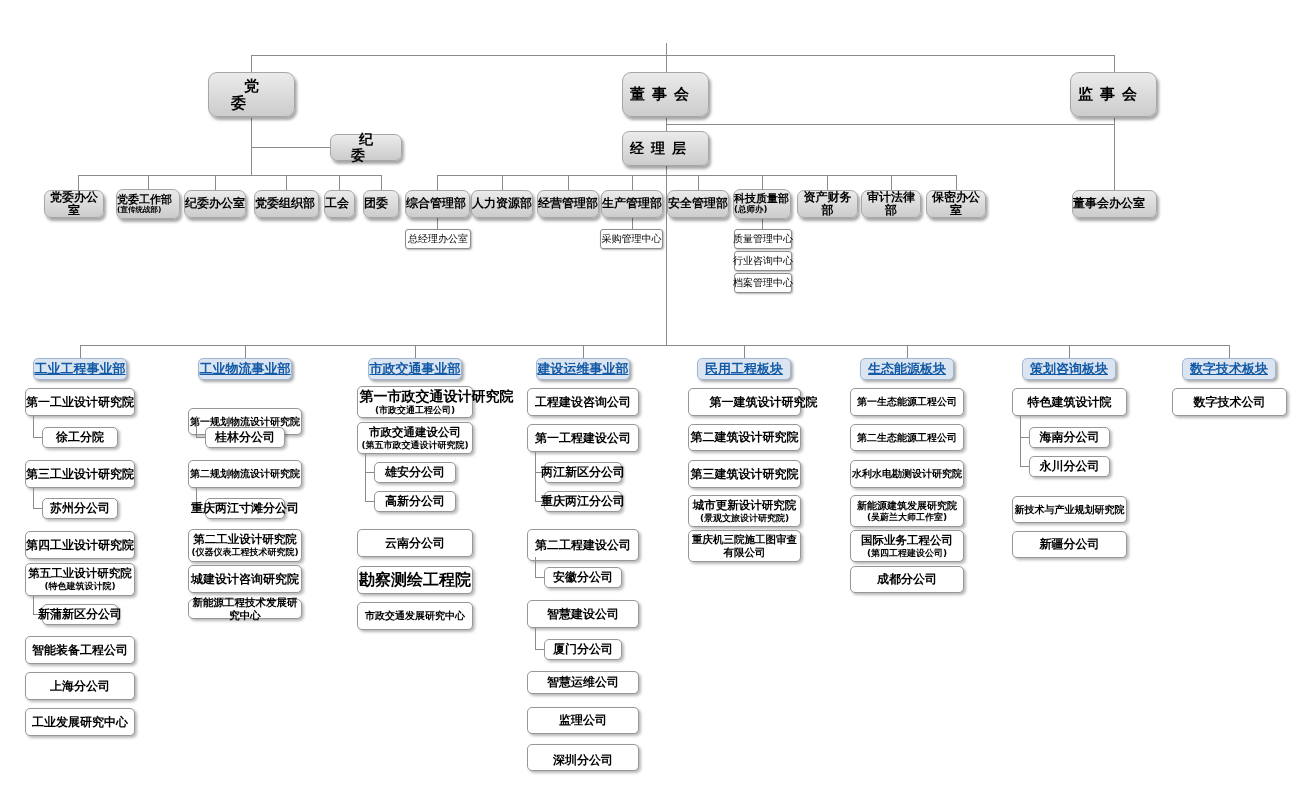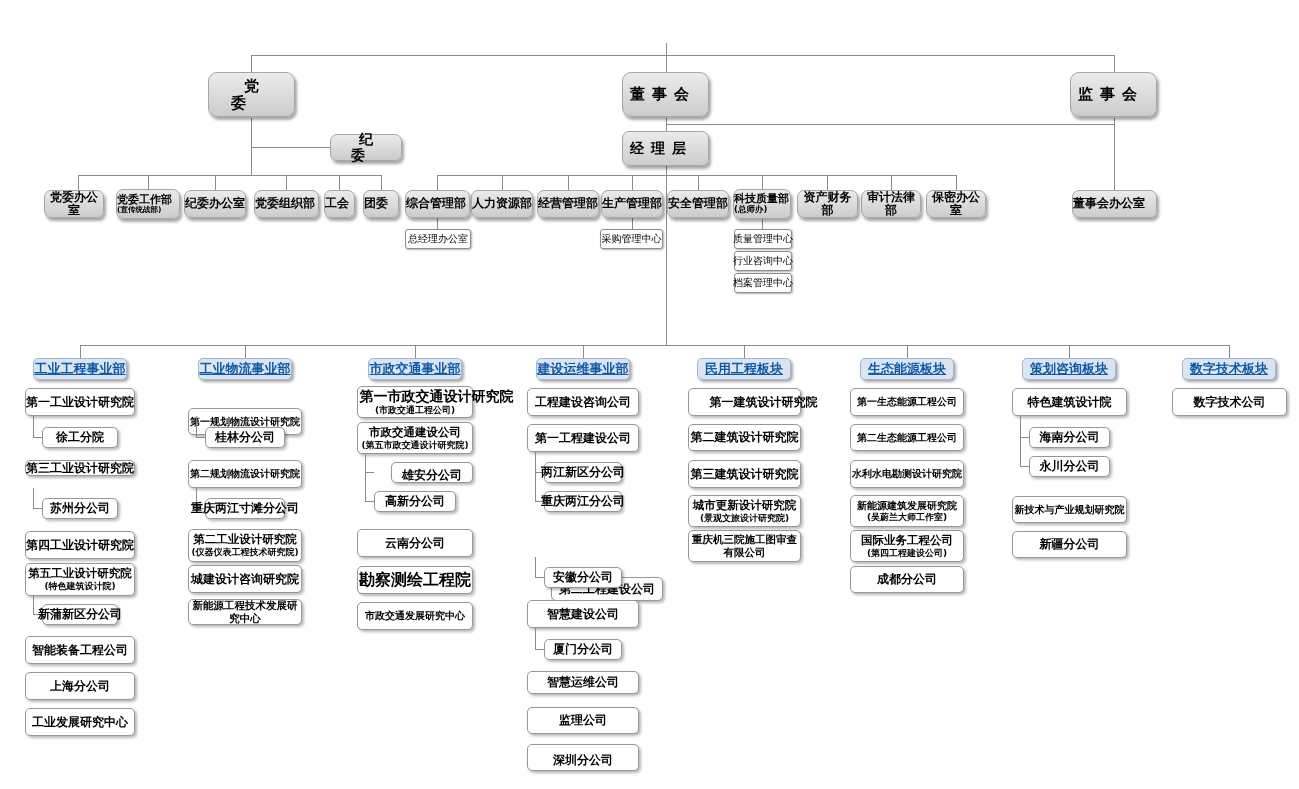--- a/index.html
+++ b/index.html
@@ -160,21 +160,21 @@
     <div class="line" style="left: 80px; top: 345px; width: 1px; height: 13px;"></div>
     <div class="hdr" style="left: 33px; top: 358px; width: 94px; height: 22px;">工业工程事业部</div>
     <div class="unit" style="left: 25px; top: 388px; width: 110px; height: 28px;">
       <div style="font-size: 12px; white-space: nowrap;">第一工业设计研究院</div>
     </div>
     <div class="line" style="left: 33px; top: 416px; width: 1px; height: 21px;"></div>
     <div class="line" style="left: 33px; top: 437px; width: 9px; height: 1px;"></div>
     <div class="unit" style="left: 42px; top: 427px; width: 76px; height: 21px;">
       <div style="font-size: 12px; white-space: nowrap;">徐工分院</div>
     </div>
-    <div class="unit" style="left: 25px; top: 460px; width: 110px; height: 16px;">
+    <div class="unit" style="left: 25px; top: 460px; width: 110px; height: 28px;">
       <div style="font-size: 12px; white-space: nowrap;">第三工业设计研究院</div>
     </div>
     <div class="line" style="left: 33px; top: 488px; width: 1px; height: 20px;"></div>
     <div class="line" style="left: 33px; top: 508px; width: 9px; height: 1px;"></div>
     <div class="unit" style="left: 42px; top: 498px; width: 76px; height: 21px;">
       <div style="font-size: 12px; white-space: nowrap;">苏州分公司</div>
     </div>
     <div class="unit" style="left: 25px; top: 531px; width: 110px; height: 28px;">
       <div style="font-size: 12px; white-space: nowrap;">第四工业设计研究院</div>
     </div>
@@ -214,36 +214,36 @@
     <div class="unit" style="left: 205px; top: 498px; width: 80px; height: 21px;">
       <div style="font-size: 12px; white-space: nowrap;">重庆两江寸滩分公司</div>
     </div>
     <div class="unit" style="left: 188px; top: 529px; width: 114px; height: 33px;">
       <div style="font-size: 11.5px; white-space: nowrap;">第二工业设计研究院</div>
       <div class="ul2">(仪器仪表工程技术研究院)</div>
     </div>
     <div class="unit" style="left: 188px; top: 565px; width: 114px; height: 28px;">
       <div style="font-size: 12px; white-space: nowrap;">城建设计咨询研究院</div>
     </div>
-    <div class="unit" style="left: 188px; top: 599px; width: 114px; height: 26px;">
+    <div class="unit" style="left: 188px; top: 599px; width: 114px; height: 20px;">
       <div style="font-size: 10.5px;">新能源工程技术发展研究中心</div>
     </div>
     <div class="line" style="left: 415px; top: 345px; width: 1px; height: 13px;"></div>
     <div class="hdr" style="left: 368px; top: 358px; width: 94px; height: 22px;">市政交通事业部</div>
     <div class="unit" style="left: 357px; top: 386px; width: 116px; height: 32px;">
       <div style="font-size: 14px; white-space: nowrap; margin-left: 43px;">第一市政交通设计研究院</div>
       <div class="ul2">(市政交通工程公司)</div>
     </div>
     <div class="unit" style="left: 357px; top: 422px; width: 116px; height: 32px;">
       <div style="font-size: 11.5px; white-space: nowrap;">市政交通建设公司</div>
       <div class="ul2">(第五市政交通设计研究院)</div>
     </div>
     <div class="line" style="left: 365px; top: 454px; width: 1px; height: 18px;"></div>
     <div class="line" style="left: 365px; top: 472px; width: 9px; height: 1px;"></div>
-    <div class="unit" style="left: 391px; top: 462px; width: 82px; height: 21px; justify-content: flex-end;">
+    <div class="unit" style="left: 374px; top: 462px; width: 82px; height: 21px;">
       <div style="font-size: 12px; white-space: nowrap;">雄安分公司</div>
     </div>
     <div class="line" style="left: 365px; top: 454px; width: 1px; height: 47px;"></div>
     <div class="line" style="left: 365px; top: 501px; width: 9px; height: 1px;"></div>
     <div class="unit" style="left: 374px; top: 491px; width: 82px; height: 21px;">
       <div style="font-size: 12px; white-space: nowrap;">高新分公司</div>
     </div>
     <div class="unit" style="left: 357px; top: 529px; width: 116px; height: 28px;">
       <div style="font-size: 12px; white-space: nowrap;">云南分公司</div>
     </div>
@@ -264,21 +264,21 @@
     <div class="line" style="left: 535px; top: 452px; width: 1px; height: 20px;"></div>
     <div class="line" style="left: 535px; top: 472px; width: 9px; height: 1px;"></div>
     <div class="unit" style="left: 544px; top: 462px; width: 78px; height: 21px;">
       <div style="font-size: 12px; white-space: nowrap;">两江新区分公司</div>
     </div>
     <div class="line" style="left: 535px; top: 452px; width: 1px; height: 49px;"></div>
     <div class="line" style="left: 535px; top: 501px; width: 9px; height: 1px;"></div>
     <div class="unit" style="left: 544px; top: 491px; width: 78px; height: 21px;">
       <div style="font-size: 12px; white-space: nowrap;">重庆两江分公司</div>
     </div>
-    <div class="unit" style="left: 551px; top: 529px; width: 112px; height: 24px; margin-top: 48px;">
+    <div class="unit" style="left: 527px; top: 529px; width: 112px; height: 32px;">
       <div style="font-size: 12px; white-space: nowrap;">第二工程建设公司</div>
     </div>
     <div class="line" style="left: 535px; top: 557px; width: 1px; height: 20px;"></div>
     <div class="line" style="left: 535px; top: 577px; width: 9px; height: 1px;"></div>
     <div class="unit" style="left: 544px; top: 567px; width: 78px; height: 21px;">
       <div style="font-size: 12px; white-space: nowrap;">安徽分公司</div>
     </div>
     <div class="unit" style="left: 527px; top: 600px; width: 112px; height: 28px;">
       <div style="font-size: 12px; white-space: nowrap;">智慧建设公司</div>
     </div>

